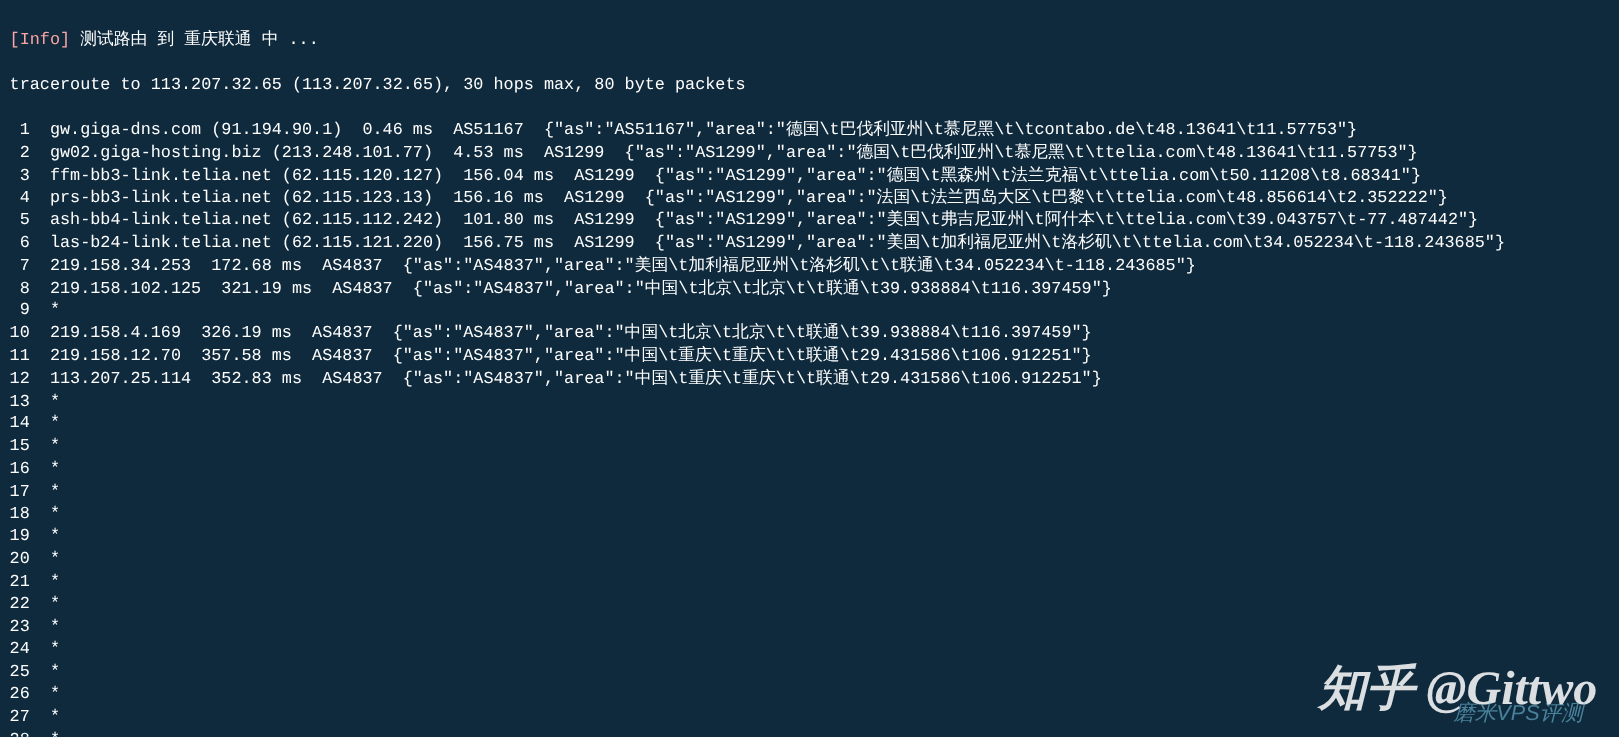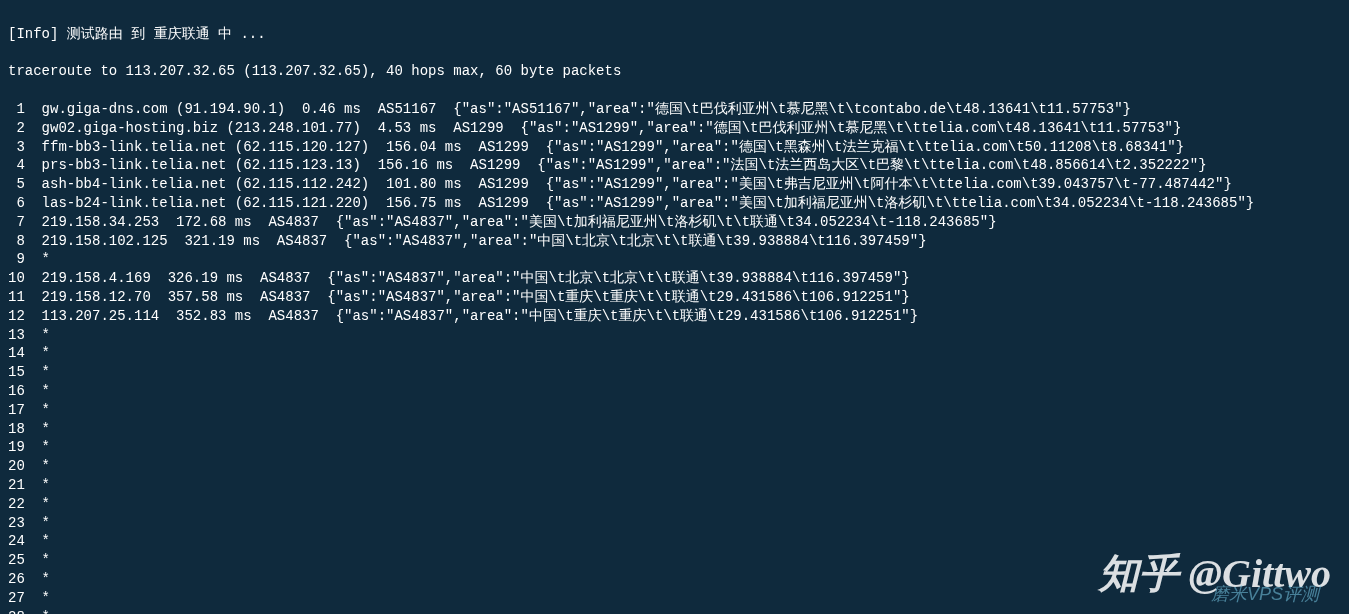--- a/index.html
+++ b/index.html
@@ -1,27 +1,27 @@
 <!DOCTYPE html>
 <html><head>
 <meta charset="utf-8">
 <style>
   html,body{margin:0;padding:0;width:1349px;height:614px;background:#0f2a3d;color:#fff;font-family:Consolas,"Courier New",monospace;font-size:14px;line-height:18.8px;overflow:hidden}
   .term{padding:6px 8px;white-space:pre}
-  .info-tag{color:#ffffff}
+  .info-tag{color:#fca5a5}
   .line{display:block}
   .watermark{position:absolute;right:18px;bottom:30px;font-family:Liberation Serif, serif;font-size:40px;font-weight:600;font-style:italic;color:rgba(255,255,255,0.85);pointer-events:none}
   .watermark2{position:absolute;right:30px;bottom:10px;font-family:"PingFang SC","Microsoft YaHei",sans-serif;font-size:18px;font-weight:500;font-style:italic;color:rgba(120,200,230,0.55);pointer-events:none}
 </style>
 </head>
 <body>
 
 <div class="term">
 <span class="line"><span class="info-tag">[Info]</span><span> 测试路由 到 重庆联通 中 ...</span></span>
-<span class="line">traceroute to 113.207.32.65 (113.207.32.65), 40 hops max, 60 byte packets</span>
+<span class="line">traceroute to 113.207.32.65 (113.207.32.65), 30 hops max, 80 byte packets</span>
 <span id="hops-container"> 1  gw.giga-dns.com (91.194.90.1)  0.46 ms  AS51167  {"as":"AS51167","area":"德国\t巴伐利亚州\t慕尼黑\t\tcontabo.de\t48.13641\t11.57753"}
  2  gw02.giga-hosting.biz (213.248.101.77)  4.53 ms  AS1299  {"as":"AS1299","area":"德国\t巴伐利亚州\t慕尼黑\t\ttelia.com\t48.13641\t11.57753"}
  3  ffm-bb3-link.telia.net (62.115.120.127)  156.04 ms  AS1299  {"as":"AS1299","area":"德国\t黑森州\t法兰克福\t\ttelia.com\t50.11208\t8.68341"}
  4  prs-bb3-link.telia.net (62.115.123.13)  156.16 ms  AS1299  {"as":"AS1299","area":"法国\t法兰西岛大区\t巴黎\t\ttelia.com\t48.856614\t2.352222"}
  5  ash-bb4-link.telia.net (62.115.112.242)  101.80 ms  AS1299  {"as":"AS1299","area":"美国\t弗吉尼亚州\t阿什本\t\ttelia.com\t39.043757\t-77.487442"}
  6  las-b24-link.telia.net (62.115.121.220)  156.75 ms  AS1299  {"as":"AS1299","area":"美国\t加利福尼亚州\t洛杉矶\t\ttelia.com\t34.052234\t-118.243685"}
  7  219.158.34.253  172.68 ms  AS4837  {"as":"AS4837","area":"美国\t加利福尼亚州\t洛杉矶\t\t联通\t34.052234\t-118.243685"}
  8  219.158.102.125  321.19 ms  AS4837  {"as":"AS4837","area":"中国\t北京\t北京\t\t联通\t39.938884\t116.397459"}
  9  *
 10  219.158.4.169  326.19 ms  AS4837  {"as":"AS4837","area":"中国\t北京\t北京\t\t联通\t39.938884\t116.397459"}

